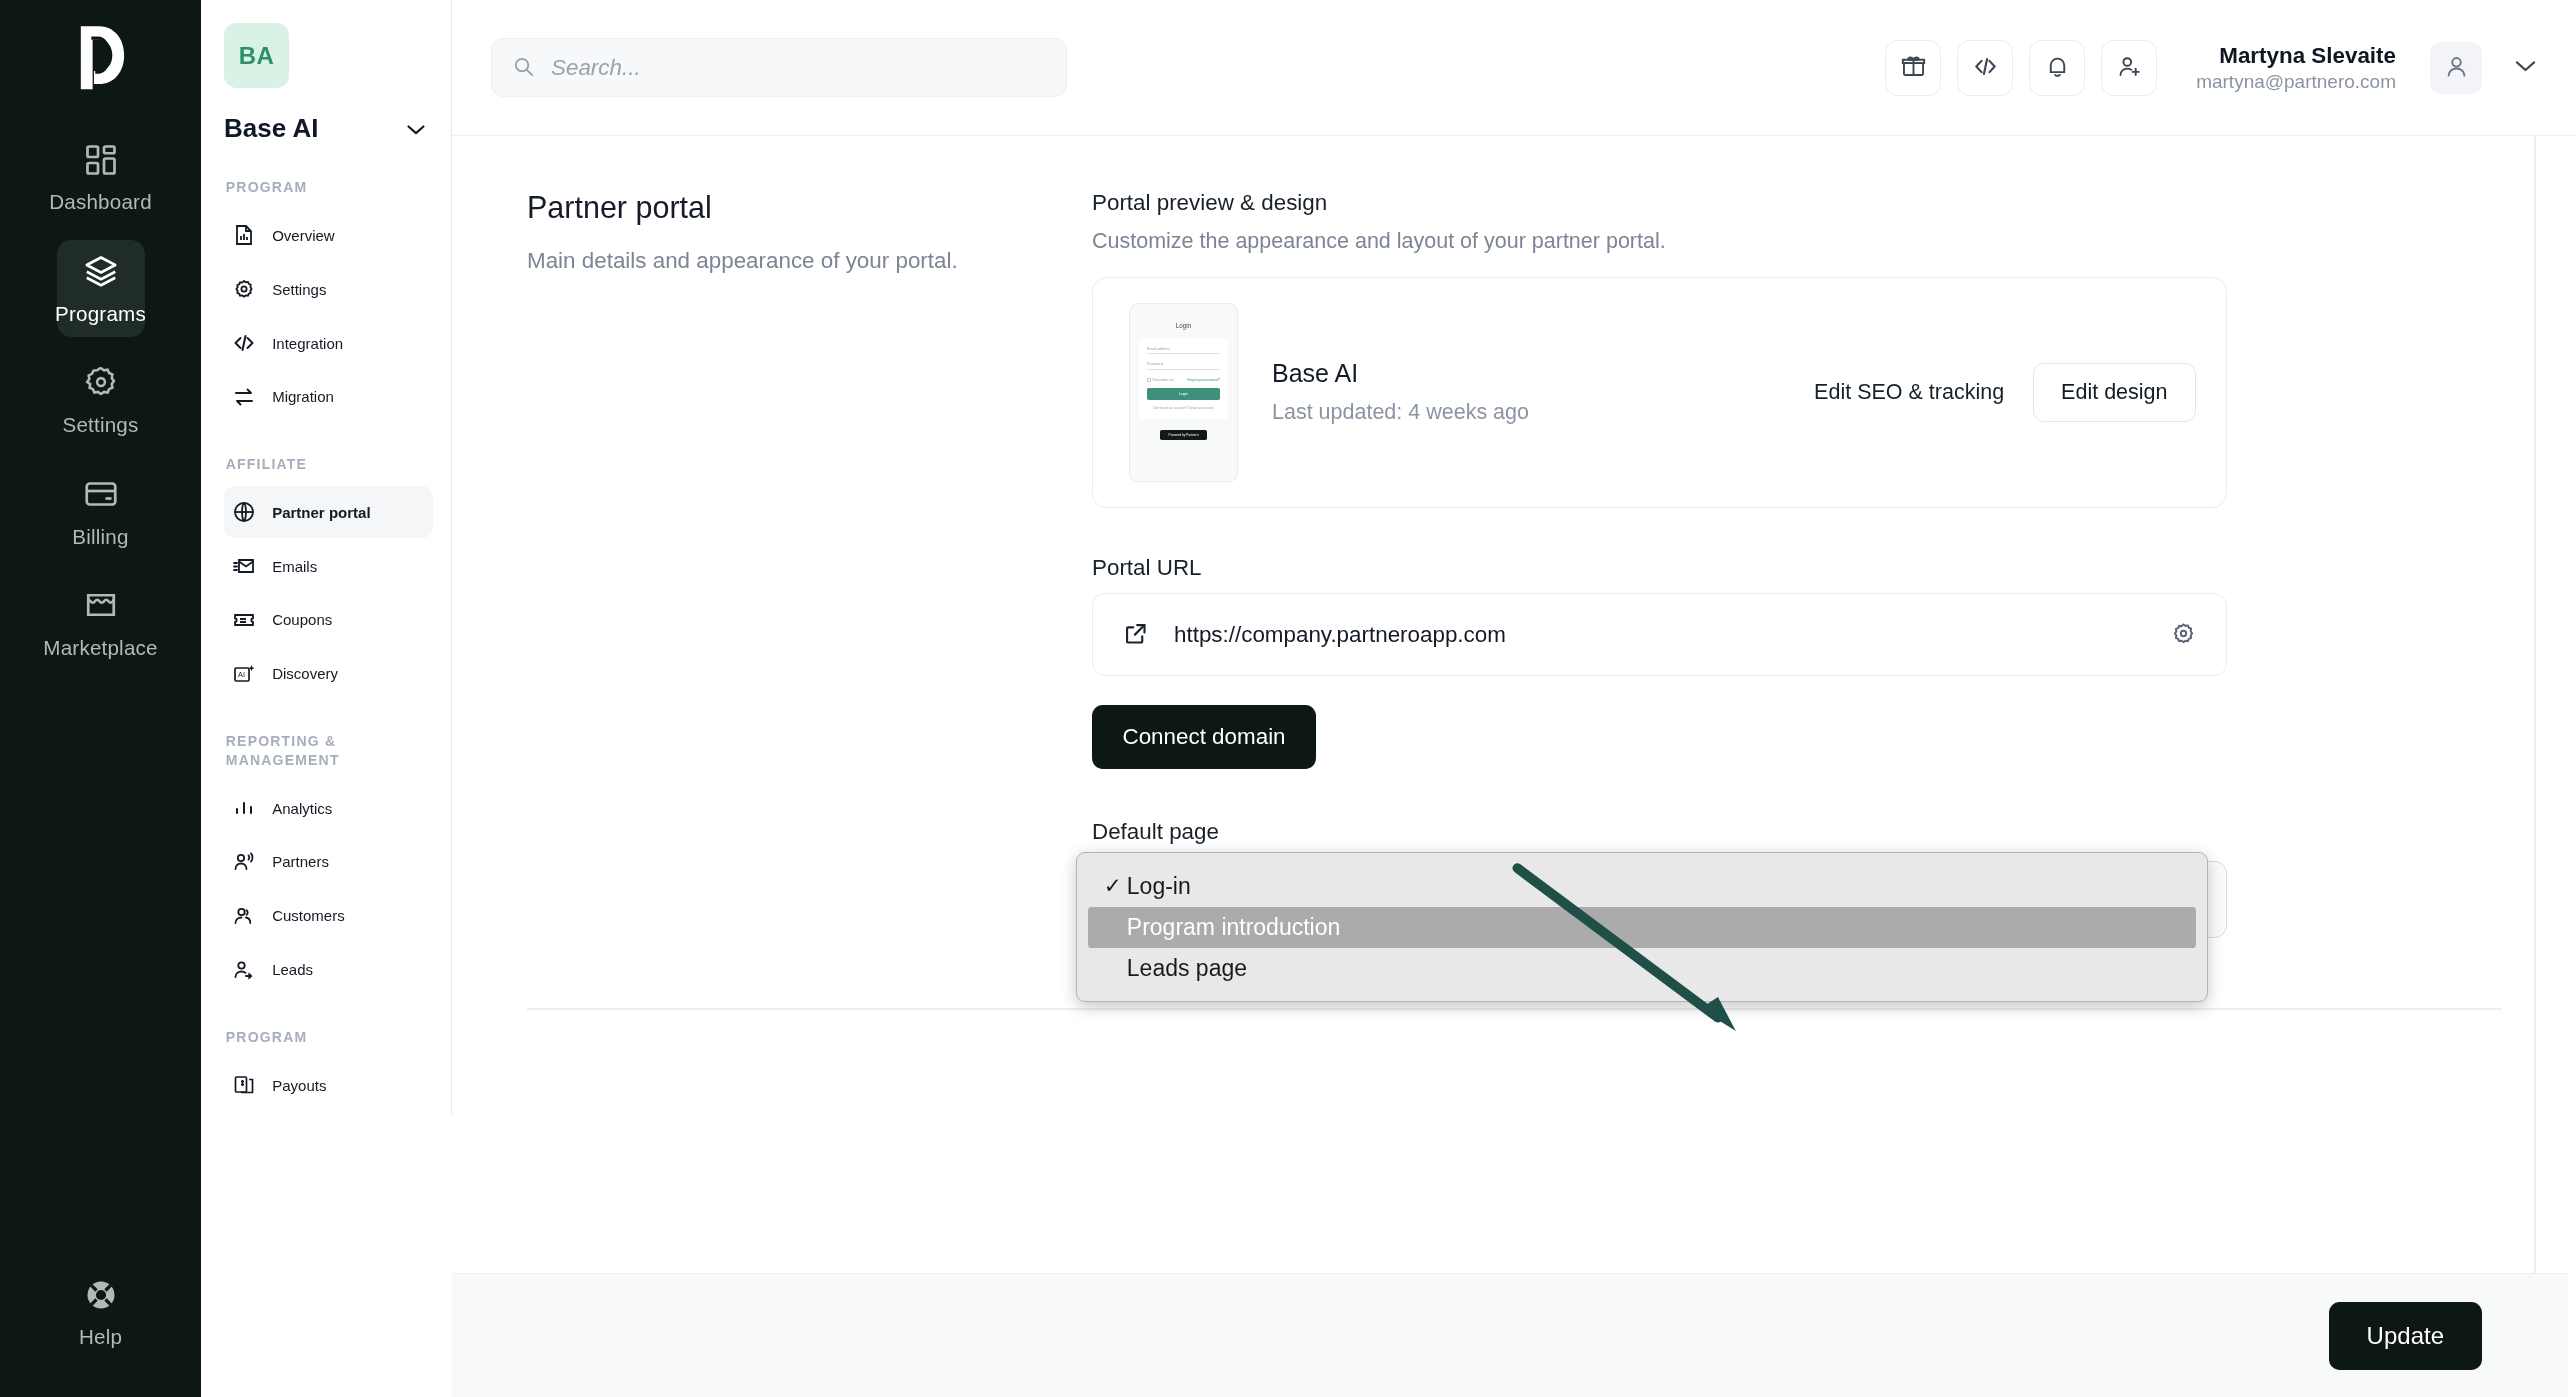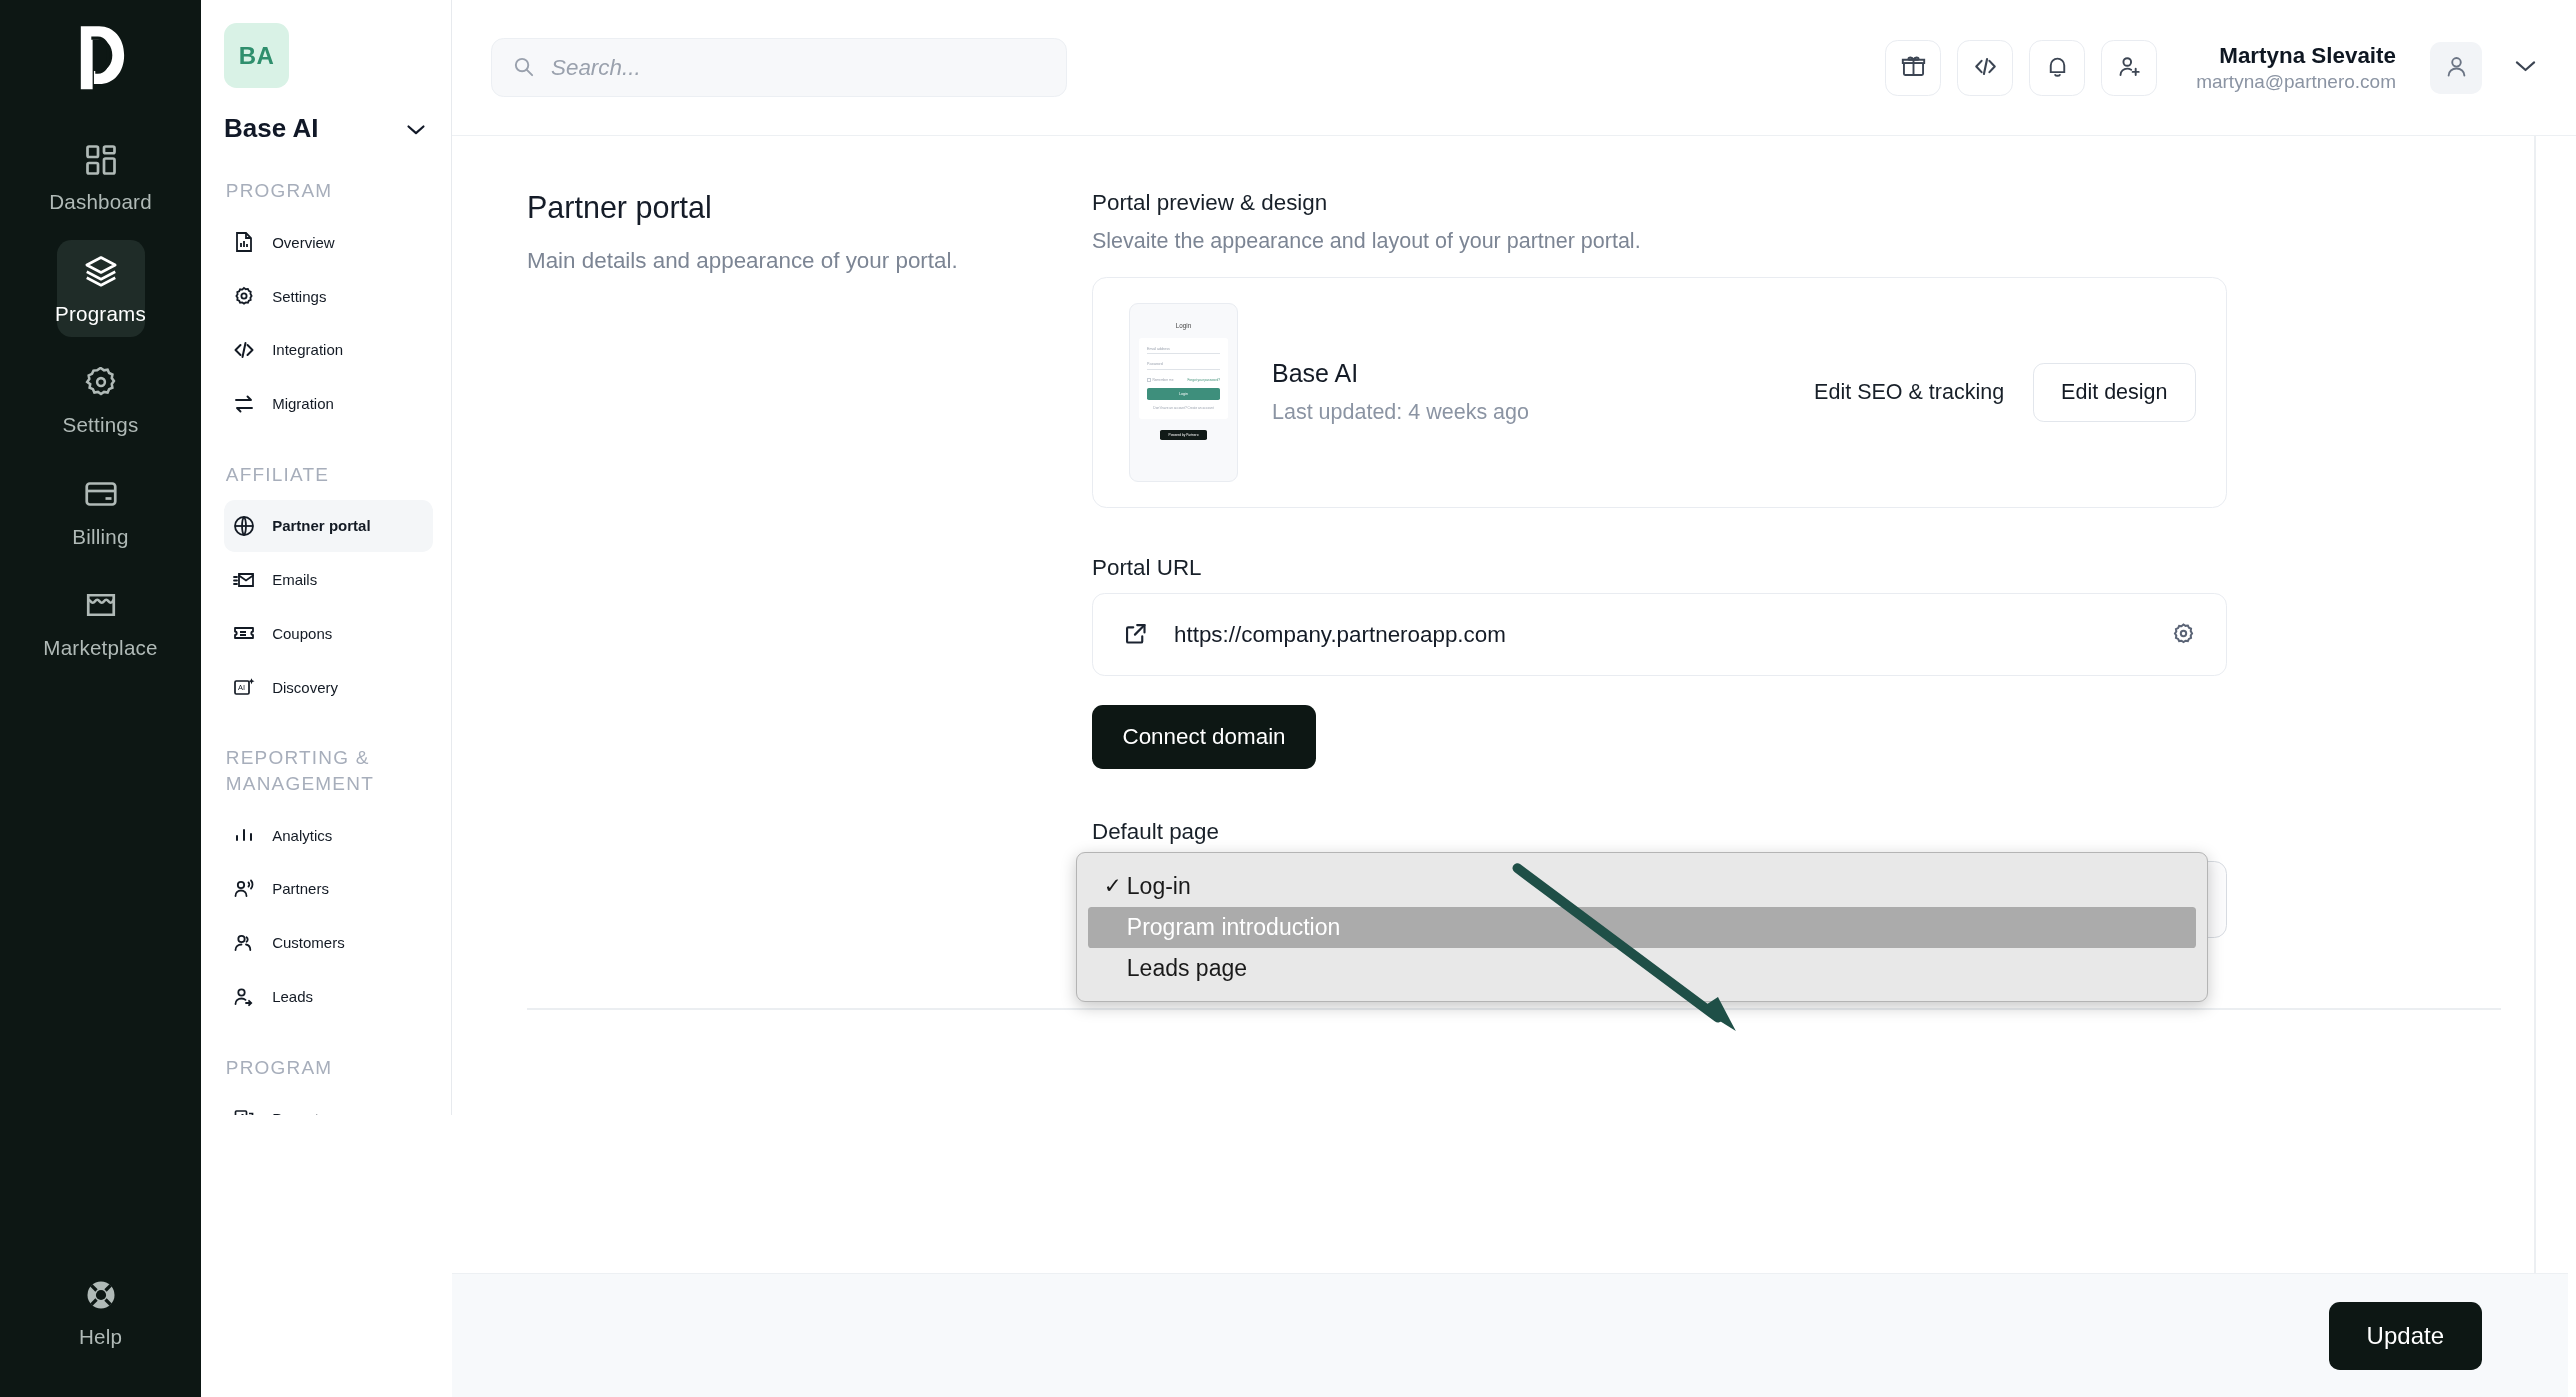--- a/index.html
+++ b/index.html
@@ -46,22 +46,22 @@
     font-size: 24px; font-weight: 700; letter-spacing: 0.4px;
     margin-bottom: 25px;
   }
   .prog-switch {
     display:flex; align-items:center; justify-content:space-between;
     padding-right: 7.2px; margin-bottom: 34px; cursor: pointer;
   }
   .prog-name { font-size: 26px; font-weight: 700; color: #111827; }
   .chev { width: 20px; height: 11.7px; }
   .nav-head {
-    font-size: 19px; letter-spacing: 1.2px; color: #a7aebb;
-    font-weight: 400; margin: 0 0 12.6px 1.8px; line-height: 1.35;
+    font-size: 14px; letter-spacing: 1.2px; color: #a7aebb;
+    font-weight: 700; margin: 0 0 12.6px 1.8px; line-height: 1.35;
   }
   .nav-head.second { margin-top: 32px; }
   .nav-item {
     display: flex; align-items: center; gap: 16px;
     height: 52px; padding: 0 12.6px 0 7.2px; border-radius: 10.8px;
     cursor: pointer; margin-bottom: 1.8px;
   }
   .nav-item.active { background: #f4f6f8; }
   .nav-ico { width: 25px; height: 25px; flex: 0 0 25px; display:flex; align-items:center; justify-content:center; }
   .nav-ico svg { width: 24px; height: 24px; }
@@ -501,21 +501,21 @@
     <div class="content">
       <div class="col-left">
         <div class="sec-title">Partner portal</div>
         <div class="sec-desc">Main details and appearance of your portal.</div>
       </div>
 
       <div class="col-right">
 
         
         <div class="blk-title">Portal preview &amp; design</div>
-        <div class="blk-sub">Slevaite the appearance and layout of your partner portal.</div>
+        <div class="blk-sub">Customize the appearance and layout of your partner portal.</div>
 
         <div class="card">
           <div class="thumb">
             <div class="thumb-title">Login</div>
             <div class="thumb-form">
               <div class="thumb-lab">Email address</div>
               <div class="thumb-line"></div>
               <div class="thumb-lab">Password</div>
               <div class="thumb-line"></div>
               <div class="thumb-row">

